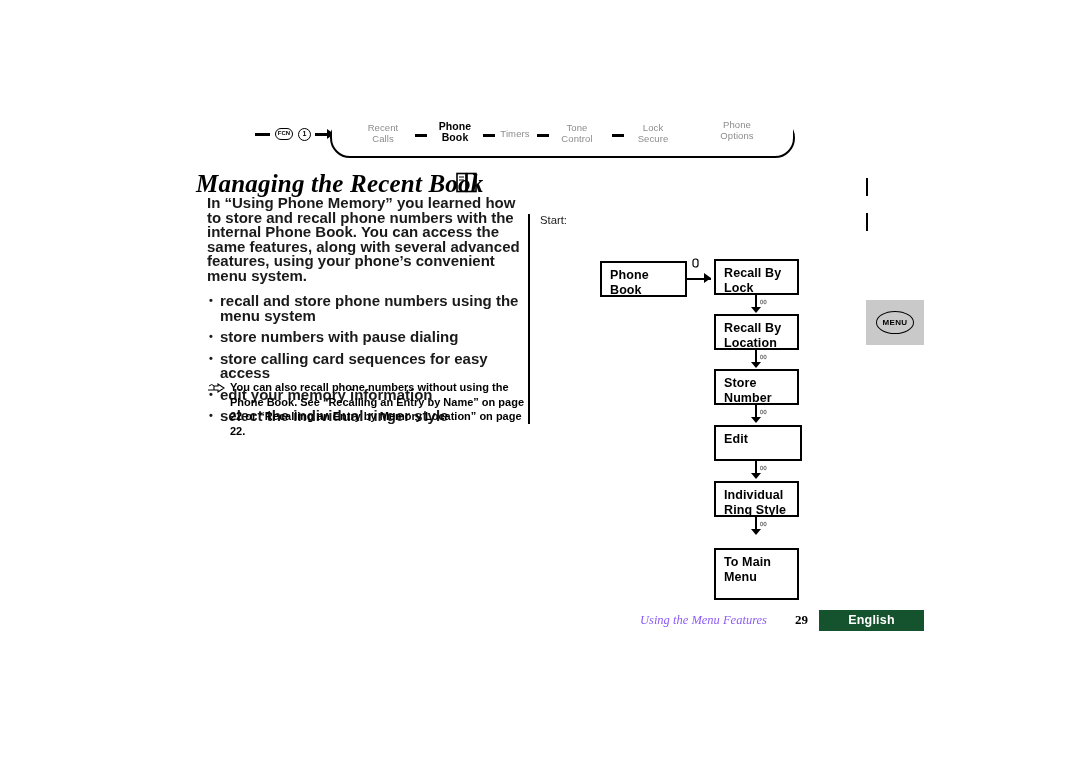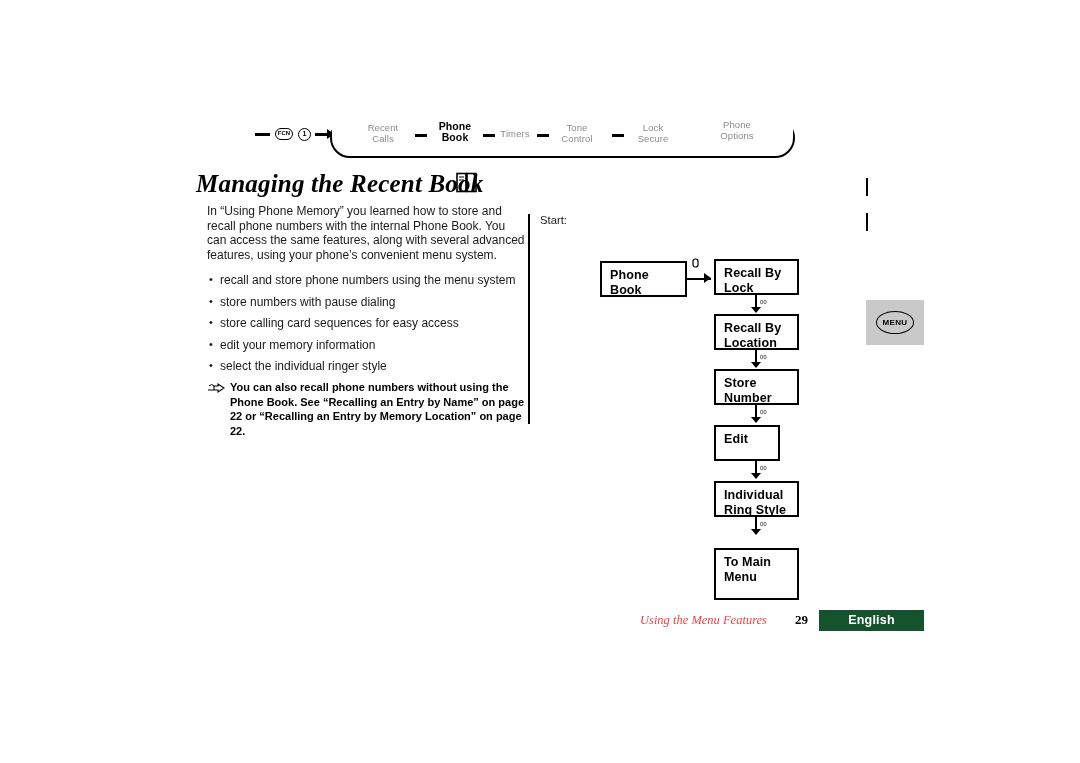--- a/index.html
+++ b/index.html
@@ -119,25 +119,26 @@
     left: 456px;
     top: 172px;
     width: 22px;
     height: 21px;
   }
 
   
   #left-col {
     position: absolute;
     left: 207px;
-    top: 204px;
+    top: 196px;
     width: 320px;
-    font-size: 12px;
+    font-size: 15px;
     line-height: 14.5px;
     color: #1a1a1a;
+    font-weight: bold;
   }
   #left-col p { margin: 0 0 11px 0; }
   #left-col ul {
     margin: 0;
     padding: 0;
     list-style: none;
   }
   #left-col li {
     position: relative;
     padding-left: 13px;
@@ -269,21 +270,21 @@
   }
 
   
   #footer-caption {
     position: absolute;
     left: 640px;
     top: 613px;
     font-family: "Liberation Serif", serif;
     font-style: italic;
     font-size: 12.5px;
-    color: #ef4444;
+    color: #8b5cf6;
   }
   #footer-page {
     position: absolute;
     left: 795px;
     top: 612px;
     font-family: "Liberation Serif", serif;
     font-weight: bold;
     font-size: 13px;
   }
   #footer-lang {
@@ -425,21 +426,21 @@
   <span class="l2">Number</span>
 </div>
 
 <div class="connector-v" style="left:755px; top:405px; height:14px;"></div>
 <div class="arrow-down" style="left:751px; top:417px;"></div>
 <svg class="nav-key" style="left:760px; top:407px;" viewBox="0 0 16 10">
   <rect x="1" y="1" width="5" height="8" rx="2.2" fill="none" stroke="#000" stroke-width="1.2"></rect>
   <rect x="9" y="1" width="5" height="8" rx="2.2" fill="none" stroke="#000" stroke-width="1.2"></rect>
 </svg>
 
-<div class="flow-box" style="left:714px; top:425px; width:66px; height:36px;">
+<div class="flow-box" style="left:714px; top:425px; width:88px; height:36px;">
   <span>Edit</span>
   <span class="l2"></span>
 </div>
 
 <div class="connector-v" style="left:755px; top:461px; height:14px;"></div>
 <div class="arrow-down" style="left:751px; top:473px;"></div>
 <svg class="nav-key" style="left:760px; top:463px;" viewBox="0 0 16 10">
   <rect x="1" y="1" width="5" height="8" rx="2.2" fill="none" stroke="#000" stroke-width="1.2"></rect>
   <rect x="9" y="1" width="5" height="8" rx="2.2" fill="none" stroke="#000" stroke-width="1.2"></rect>
 </svg>

